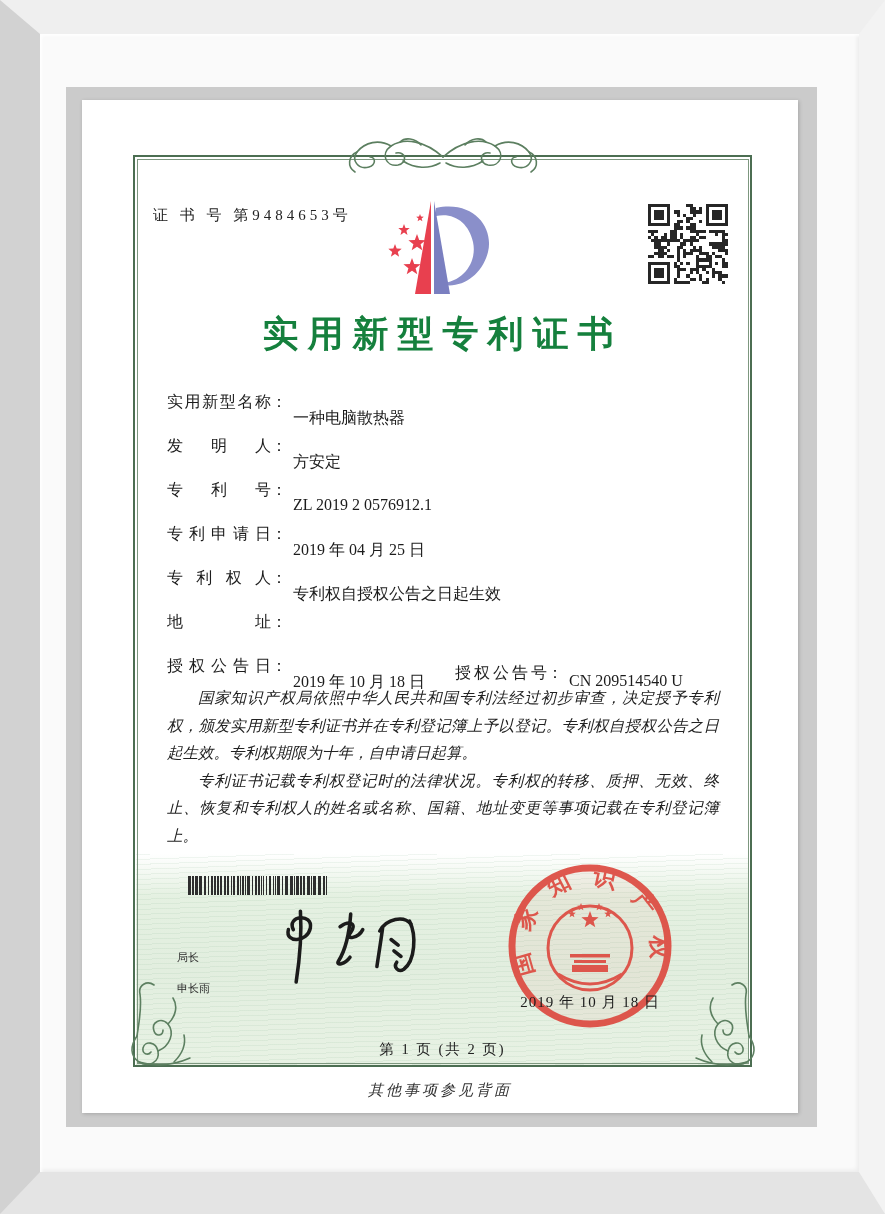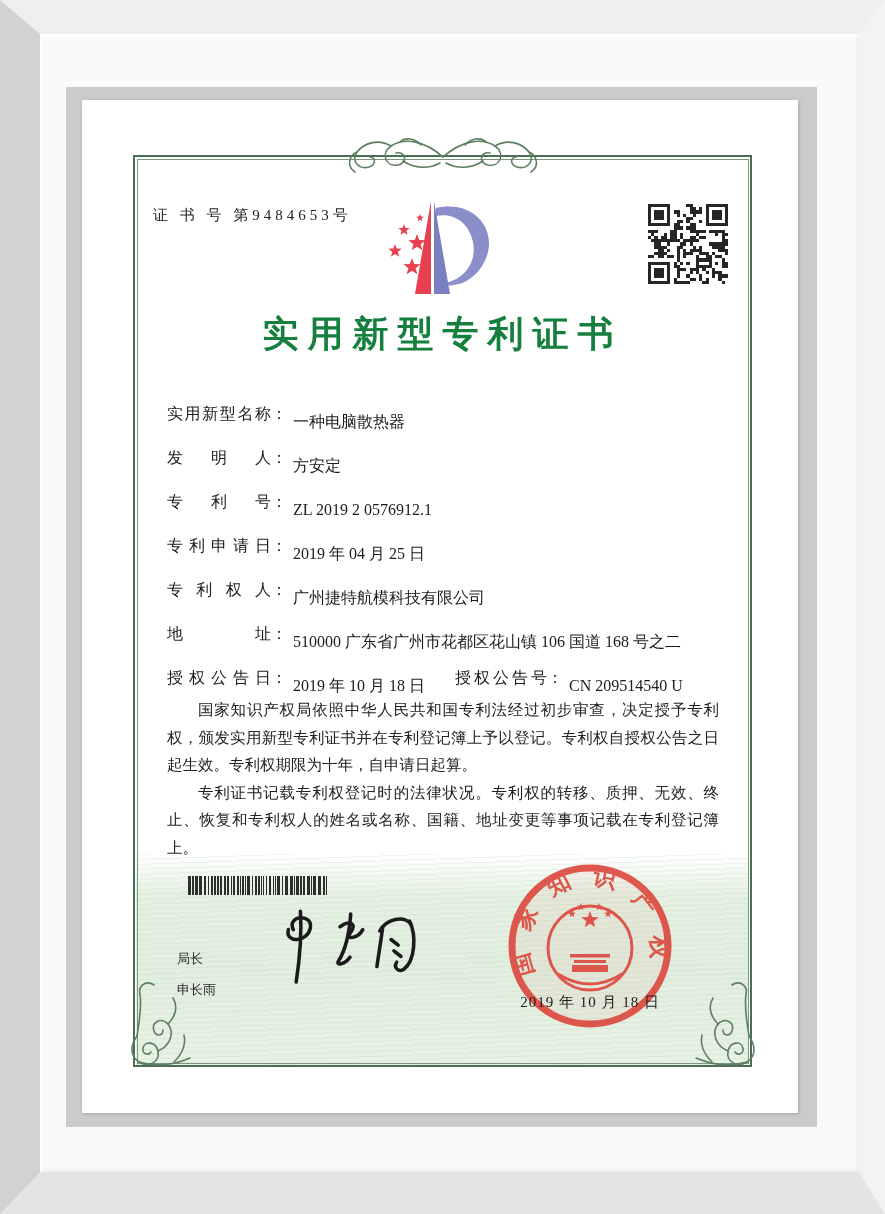--- a/index.html
+++ b/index.html
@@ -26,32 +26,32 @@
     border:2.5px solid var(--border_green,#4c6e52);box-sizing:border-box;}
   .cert-border-inner{position:absolute;inset:1.5px;border:1px solid var(--border_green_light,#7d977f);}
   .orn{position:absolute;z-index:3;}
   .content{position:absolute;inset:0;z-index:4;padding-left:28px;}
   .cert-no{position:absolute;left:71px;top:106px;font-size:15px;letter-spacing:4px;color:#222;}
   .logo{position:absolute;left:292px;top:96px;}
   .qr{position:absolute;left:566px;top:104px;}
   .title{position:absolute;left:51px;top:210px;width:619px;text-align:center;
          font-size:36px;font-weight:600;letter-spacing:9px;color:#15803d;}
   .fields{position:absolute;left:85px;top:292px;width:552px;font-size:16px;}
-  .frow{height:44px;display:flex;align-items:center;position:relative;}
+  .frow{height:44px;display:flex;align-items:flex-start;position:relative;}
   .flabel{display:inline-block;width:104px;text-align:justify;text-align-last:justify;flex:none;}
   .fcolon{flex:none;}
   .fvalue{margin-left:6px;white-space:nowrap;margin-top:16px;}
   .grant-right{position:absolute;left:288px;display:flex;align-items:center;}
   .grant-right .flabel{width:92px;}
-  .paras{position:absolute;left:85px;top:596px;width:552px;font-size:15.5px;line-height:27.5px;
-         text-align:justify;color:#222;}
+  .paras{position:absolute;left:85px;top:584px;width:552px;font-size:15.5px;line-height:27.5px;
+         text-align:justify;font-style:italic;color:#222;}
   .paras p{margin:0;text-indent:2em;}
   .barcode{position:absolute;left:106px;top:776px;z-index:5;}
-  .director{position:absolute;left:95px;top:843px;font-size:13px;line-height:31px;z-index:5;
-            font-family:Liberation Serif, serif;color:#2a2a2a;}
+  .director{position:absolute;left:95px;top:843px;font-size:11px;line-height:31px;z-index:5;
+            font-family:Liberation Mono, monospace;color:#2a2a2a;}
   .signature{position:absolute;left:183px;top:798px;z-index:6;}
   .seal{position:absolute;left:424px;top:762px;z-index:5;opacity:.92;}
   .seal-date{position:absolute;left:416px;top:893px;width:184px;text-align:center;
              font-size:15px;letter-spacing:1px;color:#1d1d1d;z-index:7;}
   .page-footer{position:absolute;left:51px;top:940px;width:619px;text-align:center;
                font-size:14.5px;letter-spacing:2px;color:#222;z-index:5;}
   .back-note{position:absolute;left:0;top:981px;width:716px;text-align:center;
              font-size:15px;letter-spacing:3px;font-style:italic;color:#333;z-index:5;}
 </style>
 </head>
@@ -347,26 +347,25 @@
             <span class="fvalue">ZL 2019 2 0576912.1</span>
         </div>
         <div class="frow">
           <span class="flabel">专利申请日</span>
             <span class="fcolon">：</span>
             <span class="fvalue">2019 年 04 月 25 日</span>
         </div>
         <div class="frow">
           <span class="flabel">专利权人</span>
             <span class="fcolon">：</span>
-            <span class="fvalue">广州捷特航模科技有限公司</span>
+            <span class="fvalue">专利权自授权公告之日起生效</span>
         </div>
         <div class="frow">
           <span class="flabel">地址</span>
             <span class="fcolon">：</span>
-            <span class="fvalue">510000 广东省广州市花都区花山镇 106 国道 168 号之二</span>
         </div>
         <div class="frow">
           <span class="flabel">授权公告日</span>
             <span class="fcolon">：</span>
             <span class="fvalue">2019 年 10 月 18 日</span>
           <span class="grant-right">
             <span class="flabel">授权公告号</span>
               <span class="fcolon">：</span>
               <span class="fvalue">CN 209514540 U</span>
           </span>
@@ -456,15 +455,17 @@
             <path id="es4" d="M93.0,41.0L94.0,43.6L96.8,43.8L94.6,45.5L95.4,48.2L93.0,46.7L90.6,48.2L91.4,45.5L89.2,43.8L92.0,43.6Z"></path>
             <path id="es5" d="M102.0,48.0L103.0,50.6L105.8,50.8L103.6,52.5L104.4,55.2L102.0,53.7L99.6,55.2L100.4,52.5L98.2,50.8L101.0,50.6Z"></path>
           <rect x="64" y="92" width="40" height="3.5"></rect>
           <rect x="68" y="98" width="32" height="3"></rect>
           <rect x="66" y="103" width="36" height="7"></rect>
           <path d="M52,112 Q84,132 116,112" fill="none" stroke="var(--seal_red,#dd4a40)" stroke-width="3"></path>
         </g>
       </svg>
       <div class="seal-date">2019 年 10 月 18 日</div>
 
+      <div class="page-footer">第 1 页 (共 2 页)</div>
+      <div class="back-note">其他事项参见背面</div>
     </div>
   </div>
 </div>
 
 </body></html>

